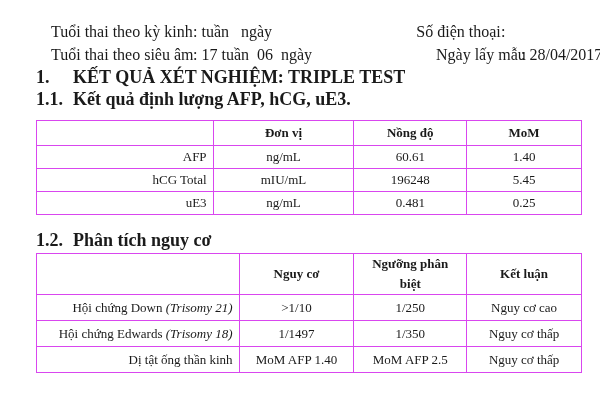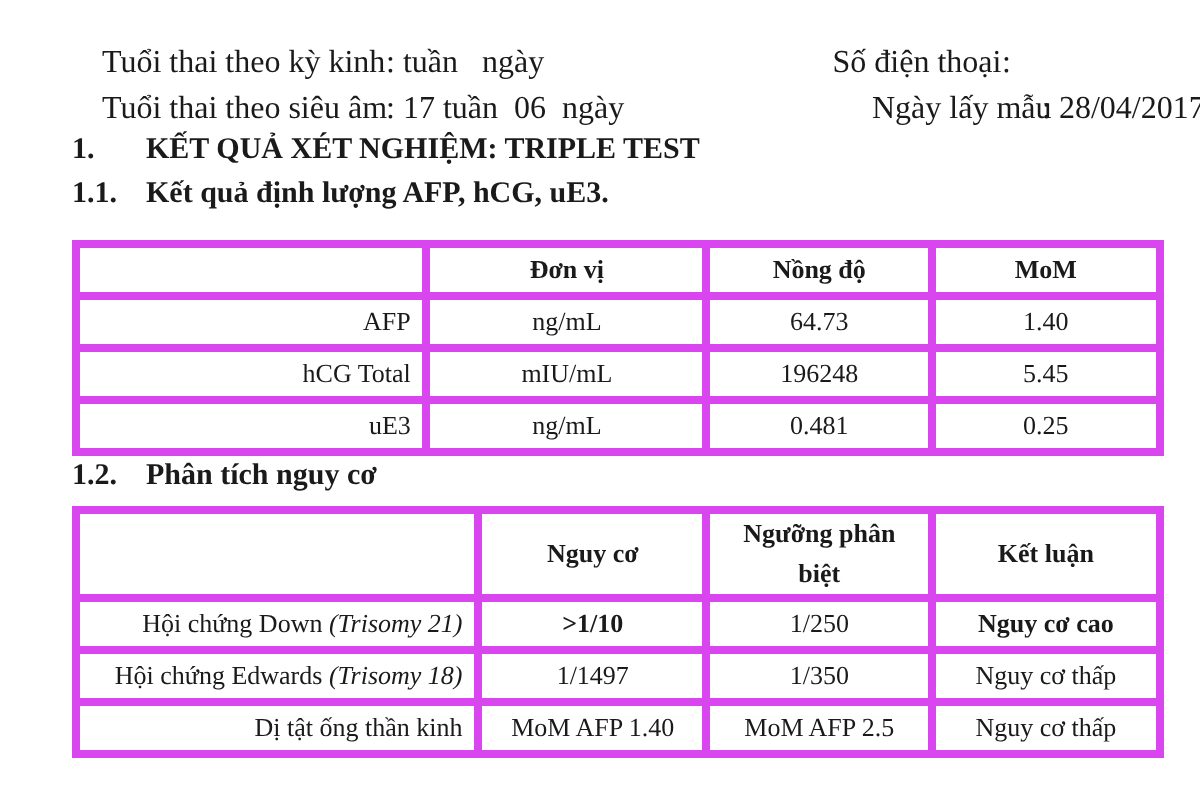--- a/index.html
+++ b/index.html
@@ -3,34 +3,34 @@
   <meta charset="utf-8">
   <style>
     html, body { margin: 0; padding: 0; background: #ffffff; }
     body {
       width: 600px; height: 400px; overflow: hidden; position: relative;
       font-family: "Liberation Serif", "DejaVu Serif", serif;
       color: #1a1a1a; font-size: 13px;
     }
     .info-row { position: absolute; font-size: 16px; white-space: pre; }
     .lbl { display: inline-block; }
-    .heading { position: absolute; font-weight: bold; font-size: 15px; }
+    .heading { position: absolute; font-weight: bold; font-size: 18px; }
     .heading .num { display: inline-block; }
     table {
       position: absolute; border-collapse: collapse;
       border: 1.5px solid #333;
     }
     td, th {
-      border: 4px solid #d946ef; padding: 0 6px; font-size: 13px;
+      border: 1px solid #d946ef; padding: 0 6px; font-size: 13px;
       height: 22px; line-height: 20px;
     }
     th { font-weight: bold; text-align: center; }
     td.c { text-align: center; }
     td.l { text-align: right; }
-    .b { font-weight: bold; margin-left: 16px; }
+    .b { font-weight: normal; margin-left: 16px; }
     .it { font-style: italic; }
   </style>
 </head>
 <body>
 
 <div class="info-row" style="left:43px; top:5px;">
   <span class="lbl" style="width:142px;">Tuổi thai theo kỳ kinh</span><span>: tuần   ngày</span>
 </div>
 <div class="info-row" style="left:43px; top:28px;">
   <span class="lbl" style="width:142px;">Tuổi thai theo siêu âm</span><span>: 17 tuần  06  ngày</span>
@@ -59,21 +59,21 @@
   <tbody>
       <tr style="height:25px;">
     <th></th>
     <th>Đơn vị</th>
     <th>Nồng độ</th>
     <th>MoM</th>
   </tr>
   <tr>
     <td class="l">AFP</td>
     <td class="c">ng/mL</td>
-    <td class="c">64.73</td>
+    <td class="c">60.61</td>
     <td class="c">1.40</td>
   </tr>
   <tr>
     <td class="l">hCG Total</td>
     <td class="c">mIU/mL</td>
     <td class="c">196248</td>
     <td class="c">5.45</td>
   </tr>
   <tr>
     <td class="l">uE3</td>

